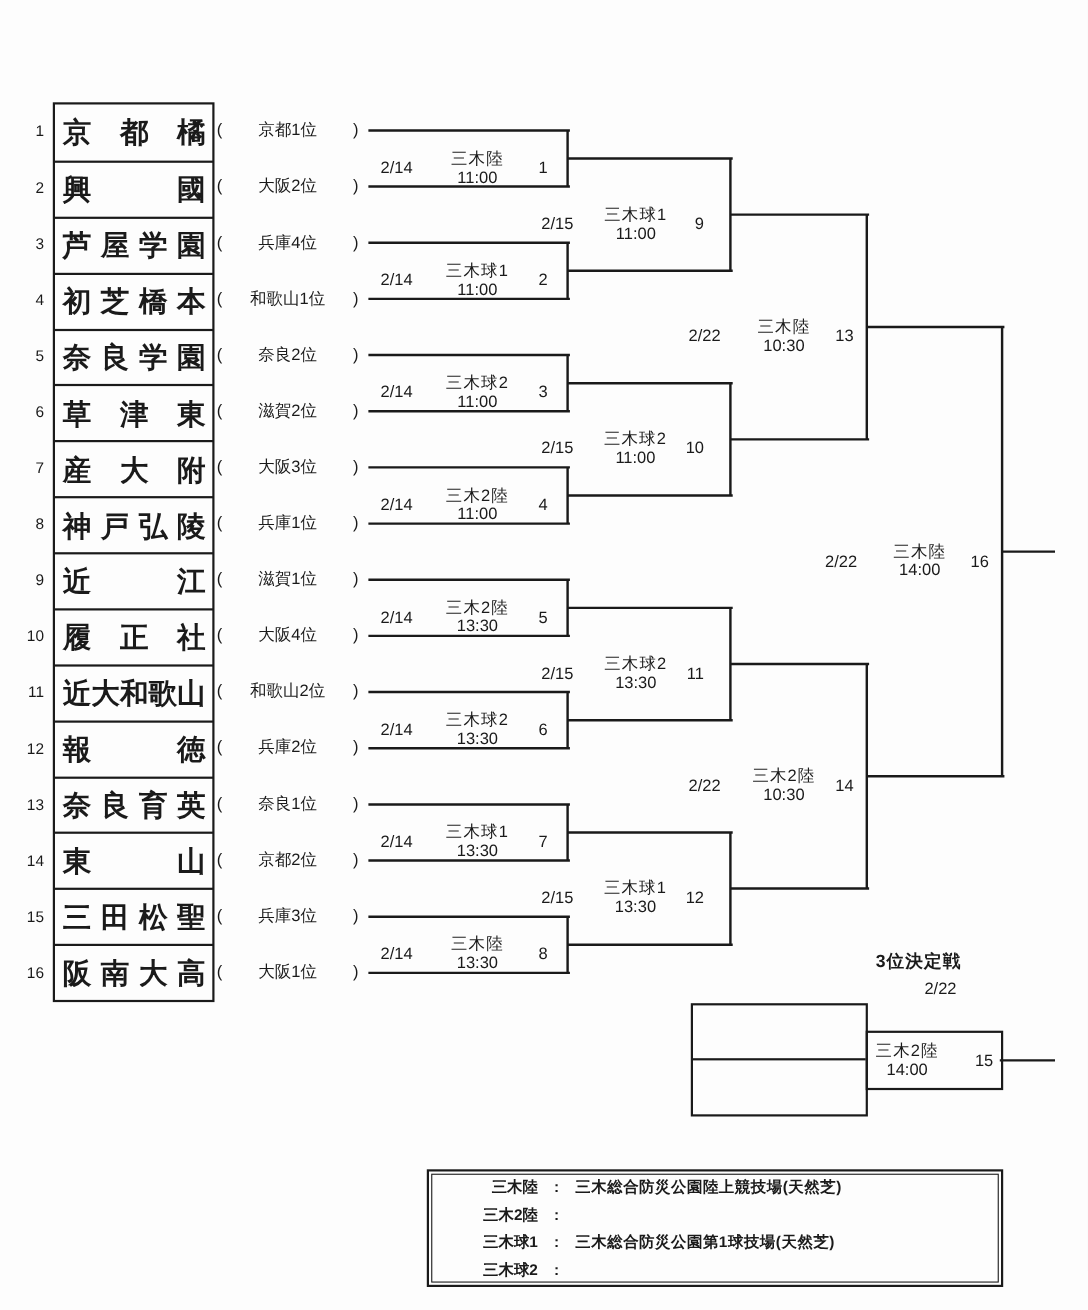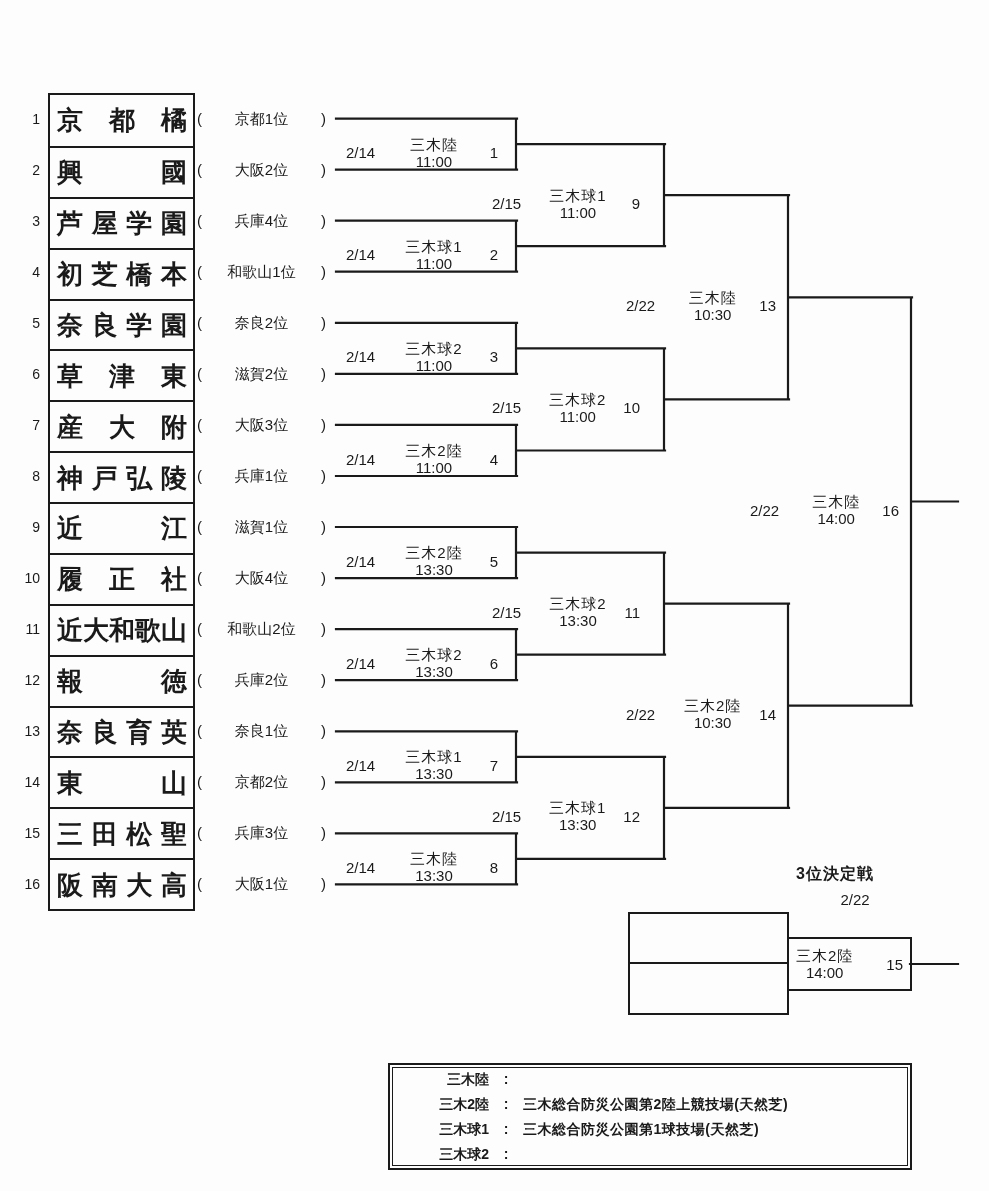--- a/index.html
+++ b/index.html
@@ -463,25 +463,25 @@
         <span class="m-time">14:00</span>
       </span>
     <span class="m-no">15</span>
   </div>
 
   <div class="legend">
     <div class="legend-inner">
       <div class="lrow">
           <span class="l-abbr">三木陸</span>
           <span class="l-colon">:</span>
+          <span class="l-desc">三木総合防災公園陸上競技場(天然芝)</span>
         </div>
       <div class="lrow">
           <span class="l-abbr">三木2陸</span>
           <span class="l-colon">:</span>
-          <span class="l-desc">三木総合防災公園第2陸上競技場(天然芝)</span>
         </div>
       <div class="lrow">
           <span class="l-abbr">三木球1</span>
           <span class="l-colon">:</span>
           <span class="l-desc">三木総合防災公園第1球技場(天然芝)</span>
         </div>
       <div class="lrow">
           <span class="l-abbr">三木球2</span>
           <span class="l-colon">:</span>
         </div>

